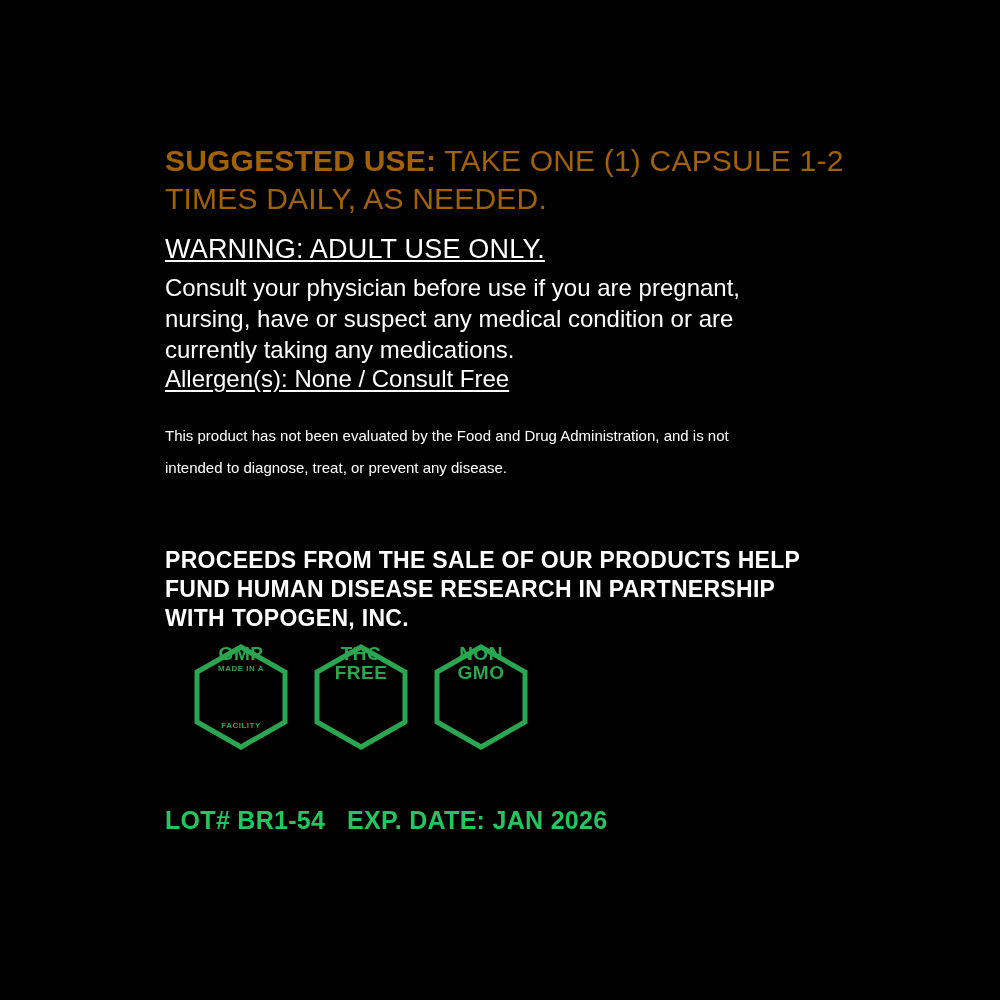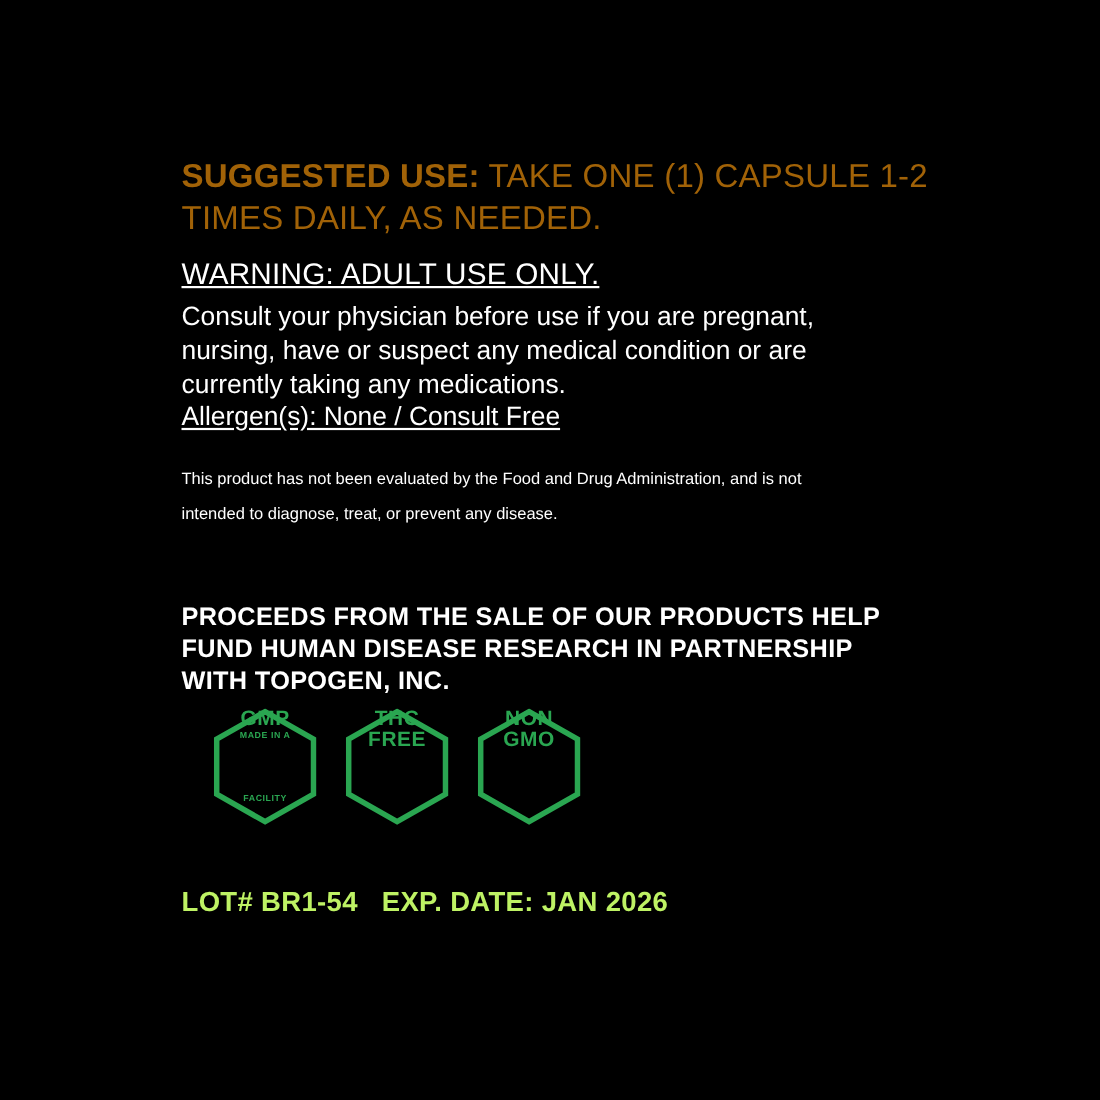--- a/index.html
+++ b/index.html
@@ -154,21 +154,21 @@
   .footer {
     position: absolute;
     left: 165px;
     top: 806px;
     width: 680px;
     display: flex;
     justify-content: space-between;
     font-size: 25px;
     font-weight: bold;
     letter-spacing: 0.3px;
-    color: #bef264;
+    color: #22c55e;
   }
   .footer .lot {
     white-space: pre;
   }
 </style>
 </head>
 <body>
 
 <div class="label">
 

